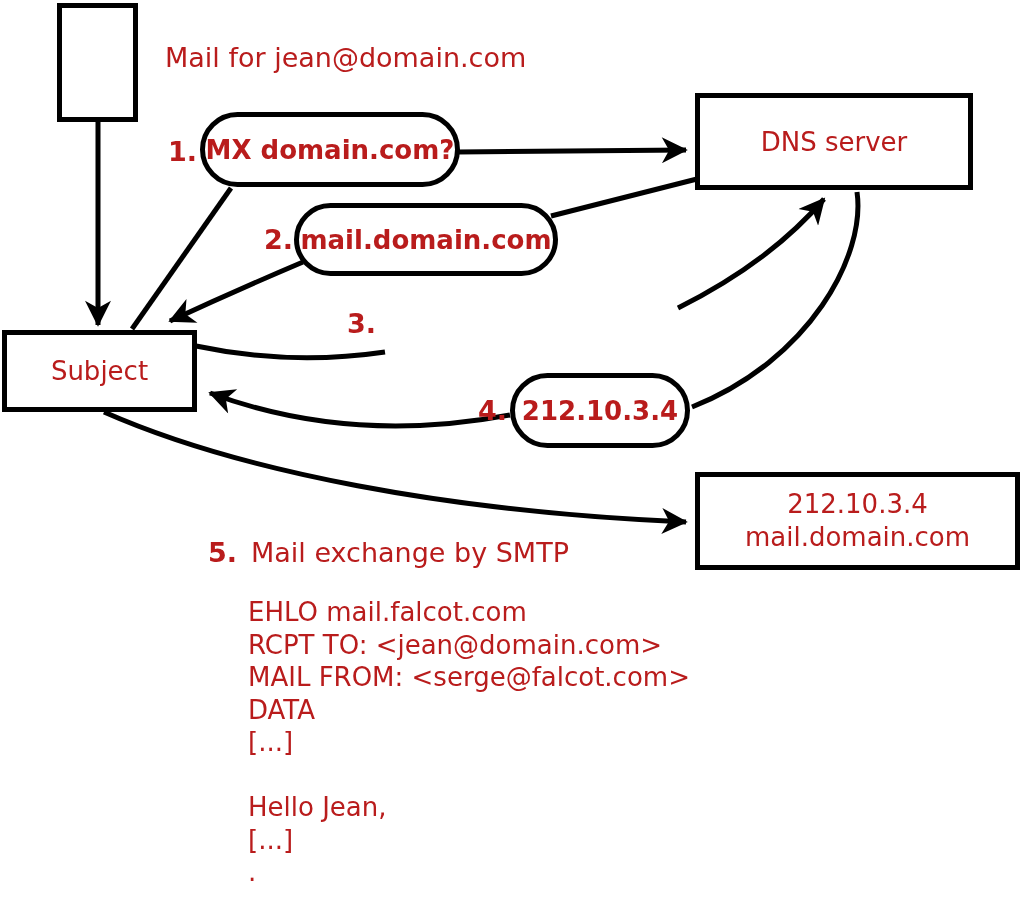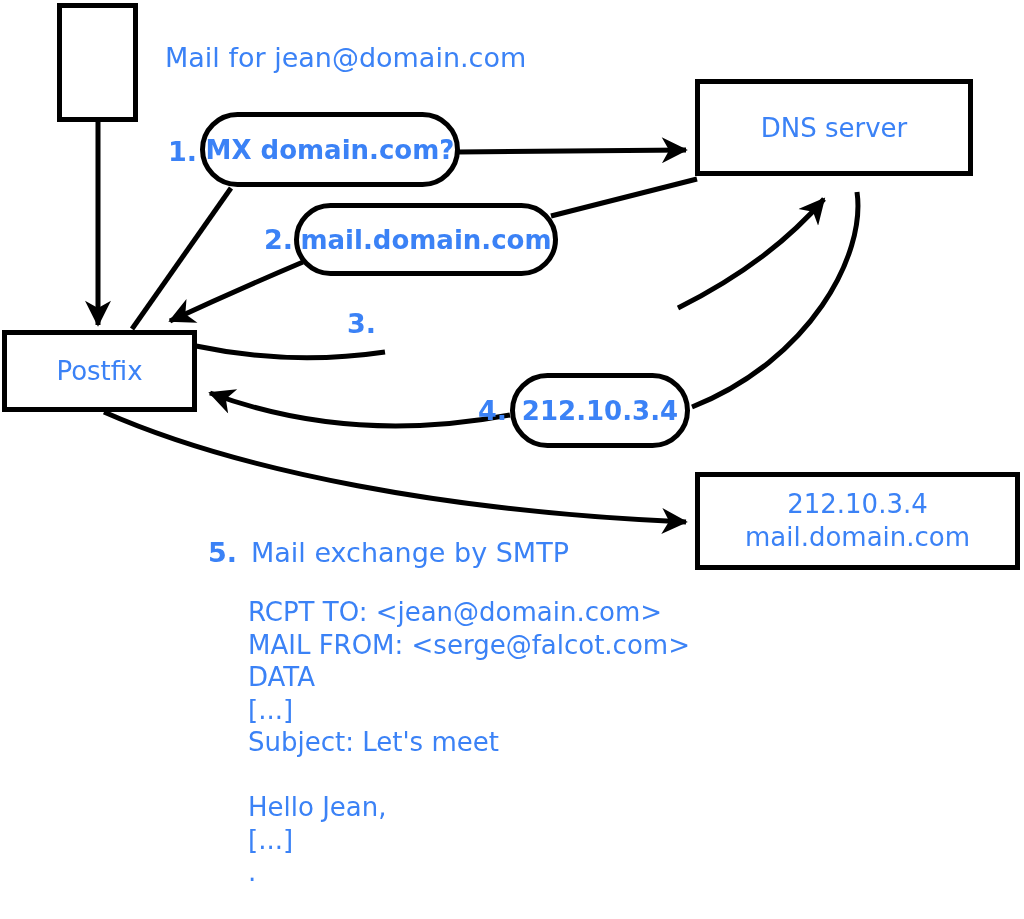--- a/index.html
+++ b/index.html
@@ -2,21 +2,21 @@
 <html><head>
 <meta charset="utf-8">
 <style>
   html, body { margin: 0; padding: 0; background: #ffffff; }
   .canvas {
     position: relative;
     width: 1024px;
     height: 919px;
     background: #ffffff;
     font-family: "DejaVu Sans", sans-serif;
-    color: #3b82f6;
+    color: #b91c1c;
     overflow: hidden;
   }
   svg.connectors {
     position: absolute;
     left: 0; top: 0;
     width: 1024px; height: 919px;
   }
   svg.connectors path { fill: none; stroke: #000000; stroke-width: 5; }
   .box {
     position: absolute;
@@ -76,24 +76,24 @@
     <path d="M857,192 C866,255 810,360 692,407"></path>
     <path d="M510,415 Q350,445 210,393" marker-end="url(#ah)"></path>
     <path d="M104,412 C240,472 450,512 686,522" marker-end="url(#ah)"></path>
   </svg>
 
   <div class="box" style="left:57px; top:3px; width:81px; height:119px;"></div>
 
   <div class="freetext" style="left:165px; top:42px;">Mail for jean@domain.com</div>
 
   <div class="box" style="left:2px; top:330px; width:195px; height:82px;">
-    <span>Postfix</span>
+    <span>Subject</span>
   </div>
 
-  <div class="box" style="left:695px; top:79px; width:278px; height:97px;">
+  <div class="box" style="left:695px; top:93px; width:278px; height:97px;">
     <span>DNS server</span>
   </div>
 
   <span class="num" style="right:827px; top:136px;">1.</span>
   <div class="box pill" style="left:200px; top:112px; width:260px; height:75px;">
     <span>MX domain.com?</span>
   </div>
 
   <span class="num" style="right:731px; top:224px;">2.</span>
   <div class="box pill" style="left:294px; top:203px; width:264px; height:73px;">
@@ -111,24 +111,24 @@
     <div class="stack">
       <span>212.10.3.4</span>
       <span>mail.domain.com</span>
     </div>
   </div>
 
   <span class="num" style="left:208px; top:537px;">5.</span>
   <div class="freetext" style="left:251px; top:537px;">Mail exchange by SMTP</div>
 
   <div class="transcript">
+    <div class="t-line">EHLO mail.falcot.com</div>
     <div class="t-line">RCPT TO: &lt;jean@domain.com&gt;</div>
     <div class="t-line">MAIL FROM: &lt;serge@falcot.com&gt;</div>
     <div class="t-line">DATA</div>
     <div class="t-line">[...]</div>
-    <div class="t-line">Subject: Let's meet</div>
     <div class="t-line"></div>
     <div class="t-line">Hello Jean,</div>
     <div class="t-line">[...]</div>
     <div class="t-line">.</div>
   </div>
 
 </div>
 
 </body></html>

